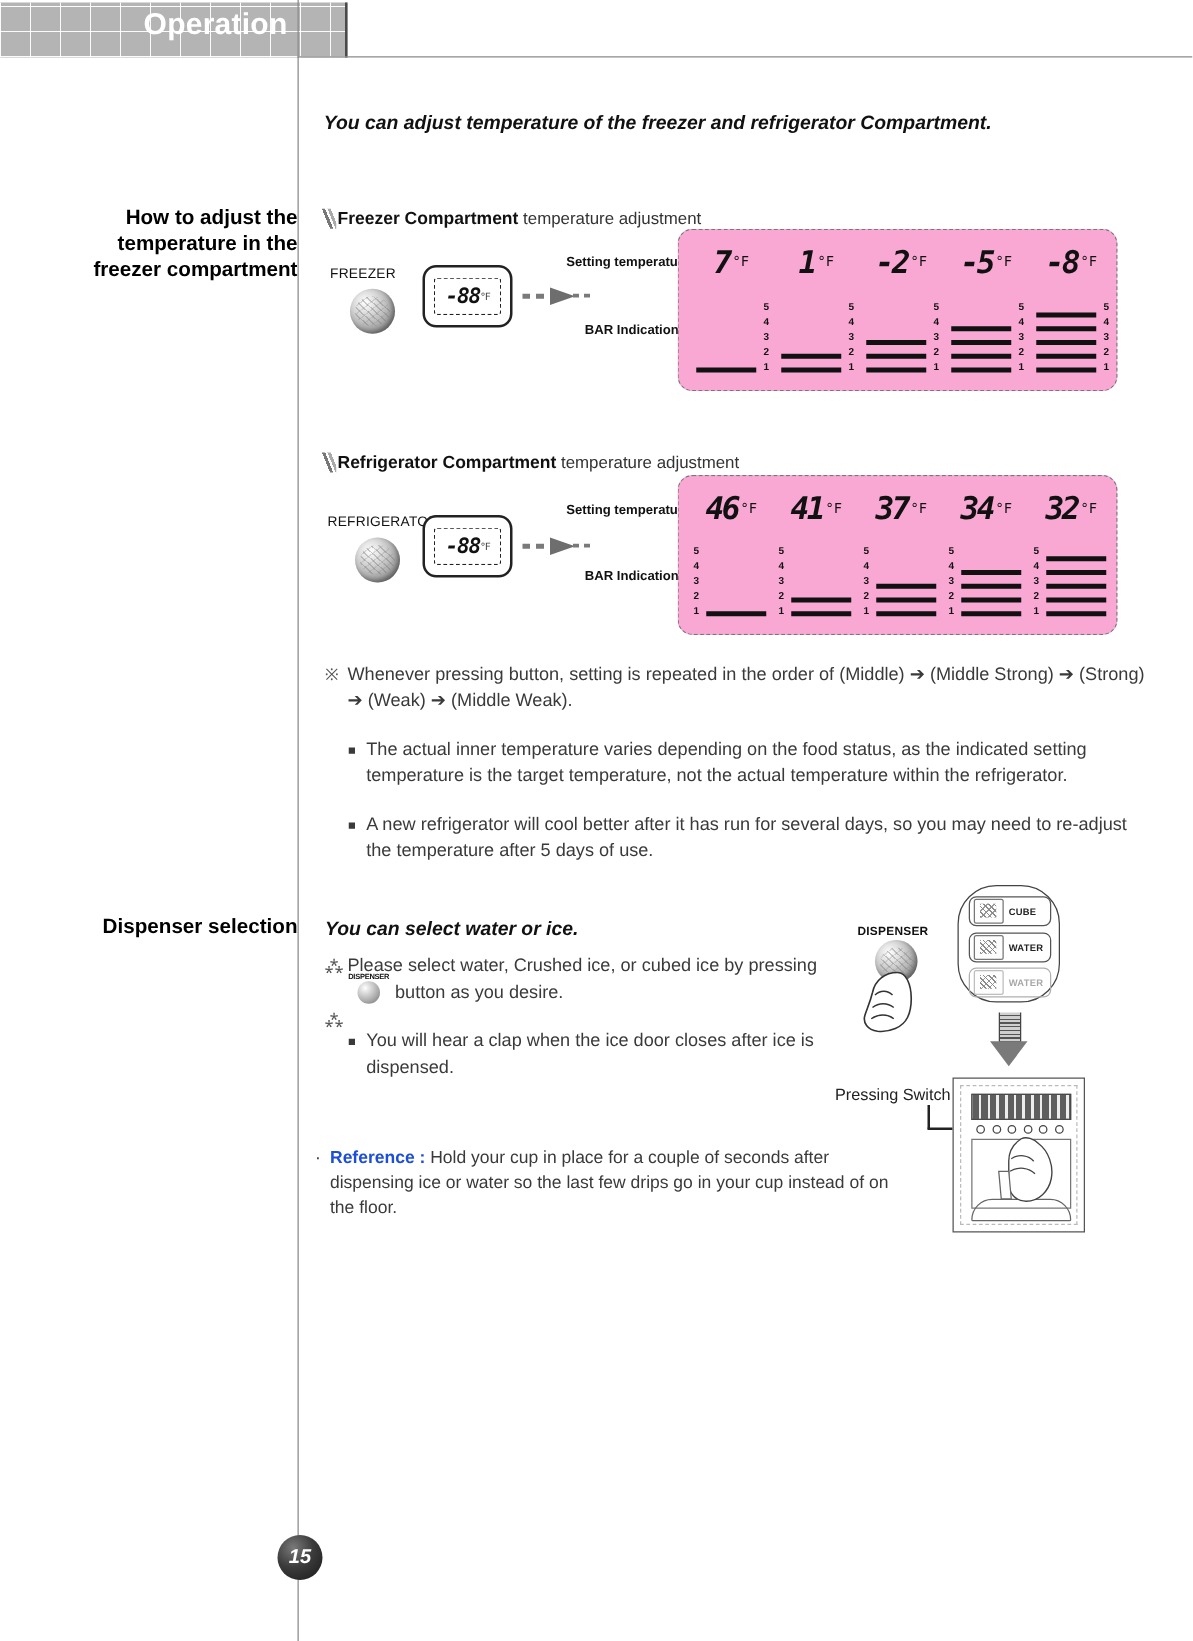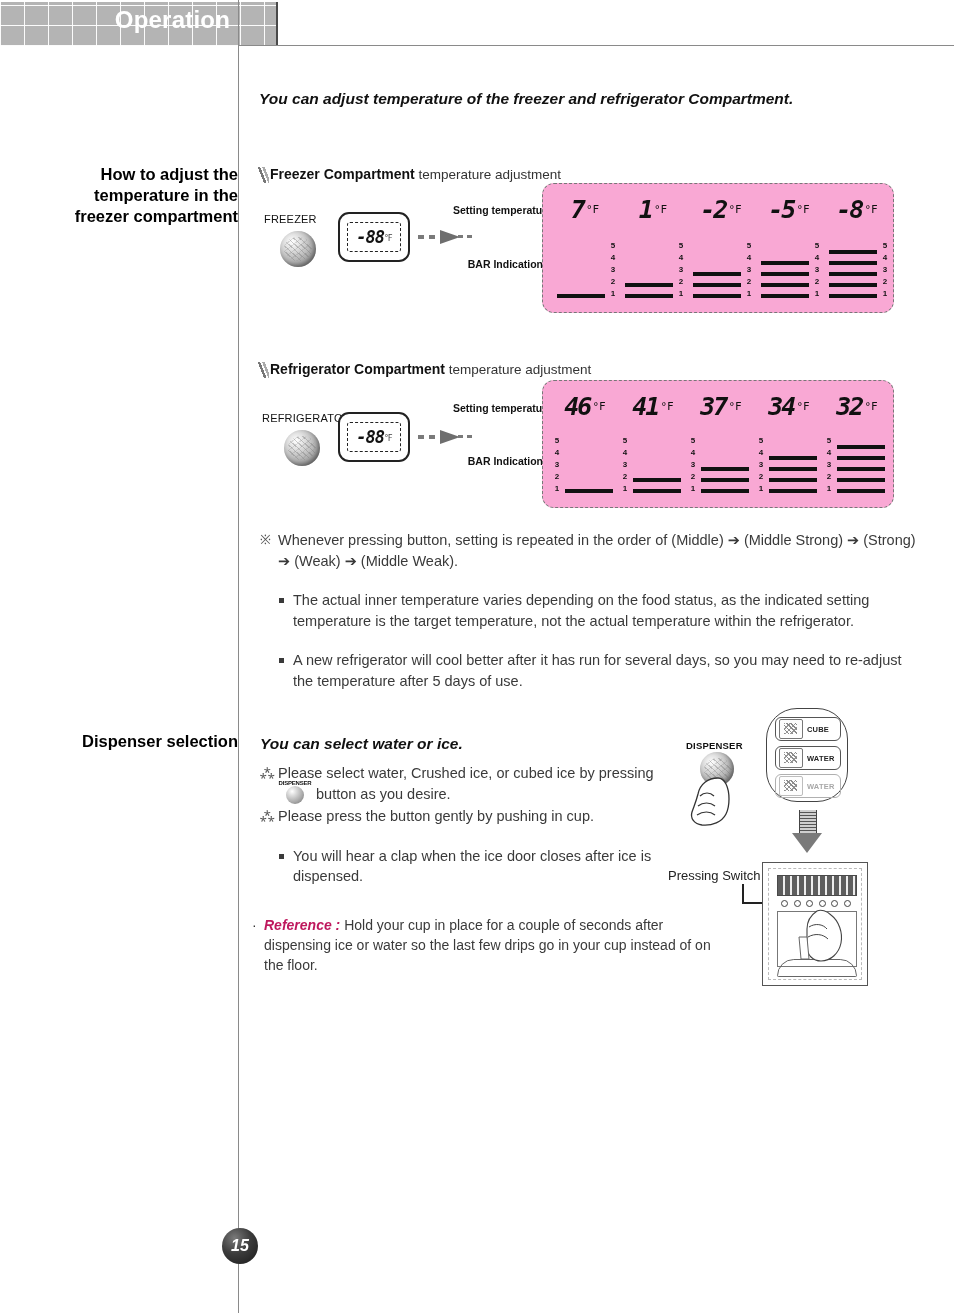--- a/index.html
+++ b/index.html
@@ -353,21 +353,21 @@
 
   .ref-block { position: absolute; left: 14px; top: 915px; width: 460px; }
   .ref-line {
     position: relative;
     font-size: 14px;
     line-height: 20px;
     color: #3a3a3a;
     padding-left: 12px;
   }
   .ref-line .mid { position: absolute; left: 0; top: 0; color: #333; }
-  .ref-line b { color: #be185d; font-weight: bold; font-style: italic; }
+  .ref-line b { color: #1d4ed8; font-weight: bold; }
 
   
   .illus { position: absolute; }
   .disp-label {
     position: absolute;
     font-size: 9.5px;
     font-weight: bold;
     color: #111;
     letter-spacing: .2px;
     white-space: nowrap;
@@ -783,21 +783,20 @@
         <span class="star">⁂</span>
         <span>Please select water, Crushed ice, or cubed ice by pressing</span>
         <span class="inline-btn">
           <span class="cap">DISPENSER</span>
           <span class="ball"></span>
         </span>
         <span>button as you desire.</span>
       </div>
       <div class="note">
         <span class="star">⁂</span>
-        <span>Please press the button gently by pushing in cup.</span>
       </div>
       <div class="sub-note">
         <span class="dot"></span>
         <span>You will hear a clap when the ice door closes after ice is dispensed.</span>
       </div>
     </div>
 
     <div class="ref-block">
       <div class="ref-line">
         <span class="mid">·</span>

